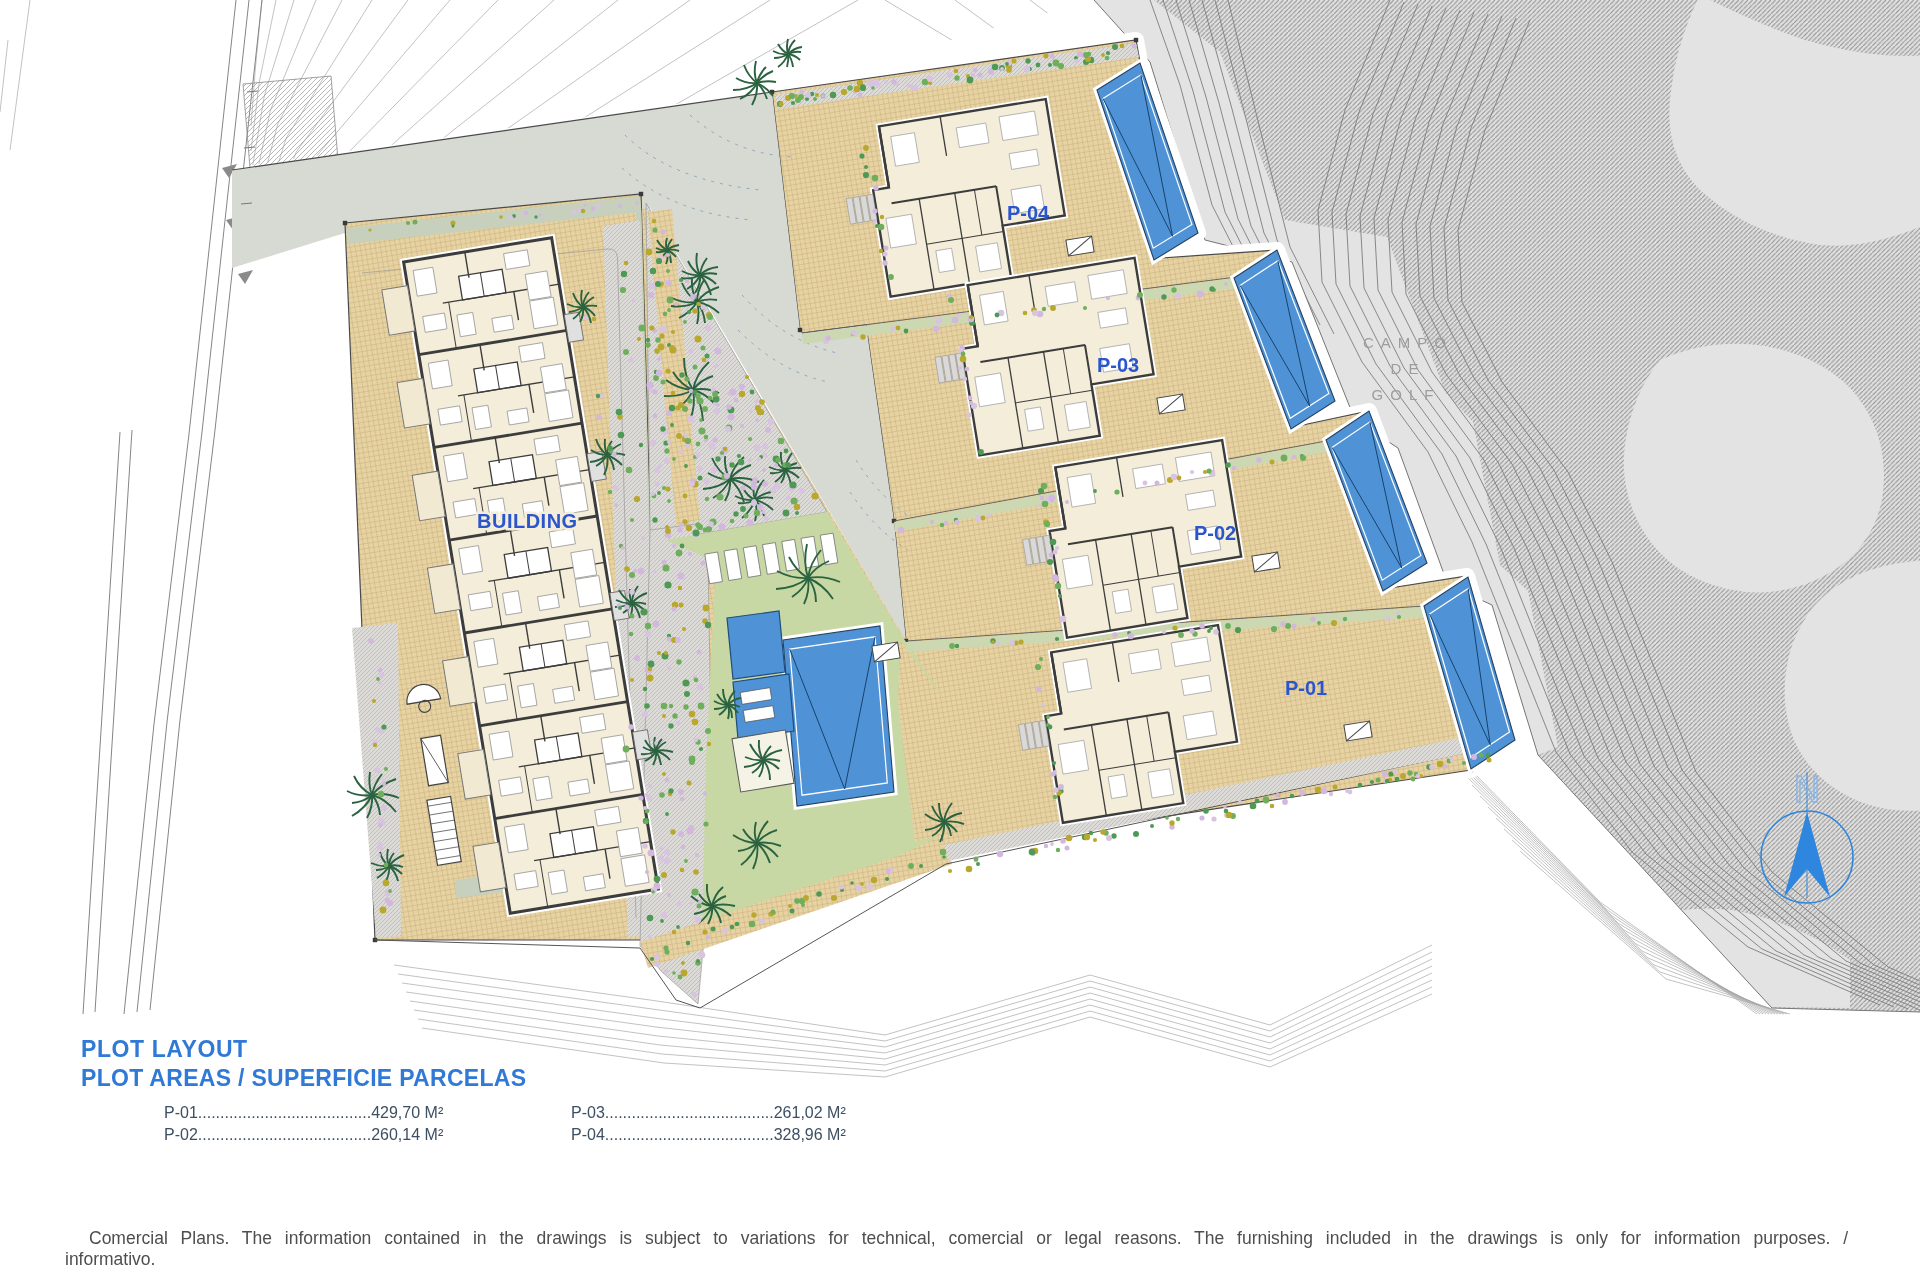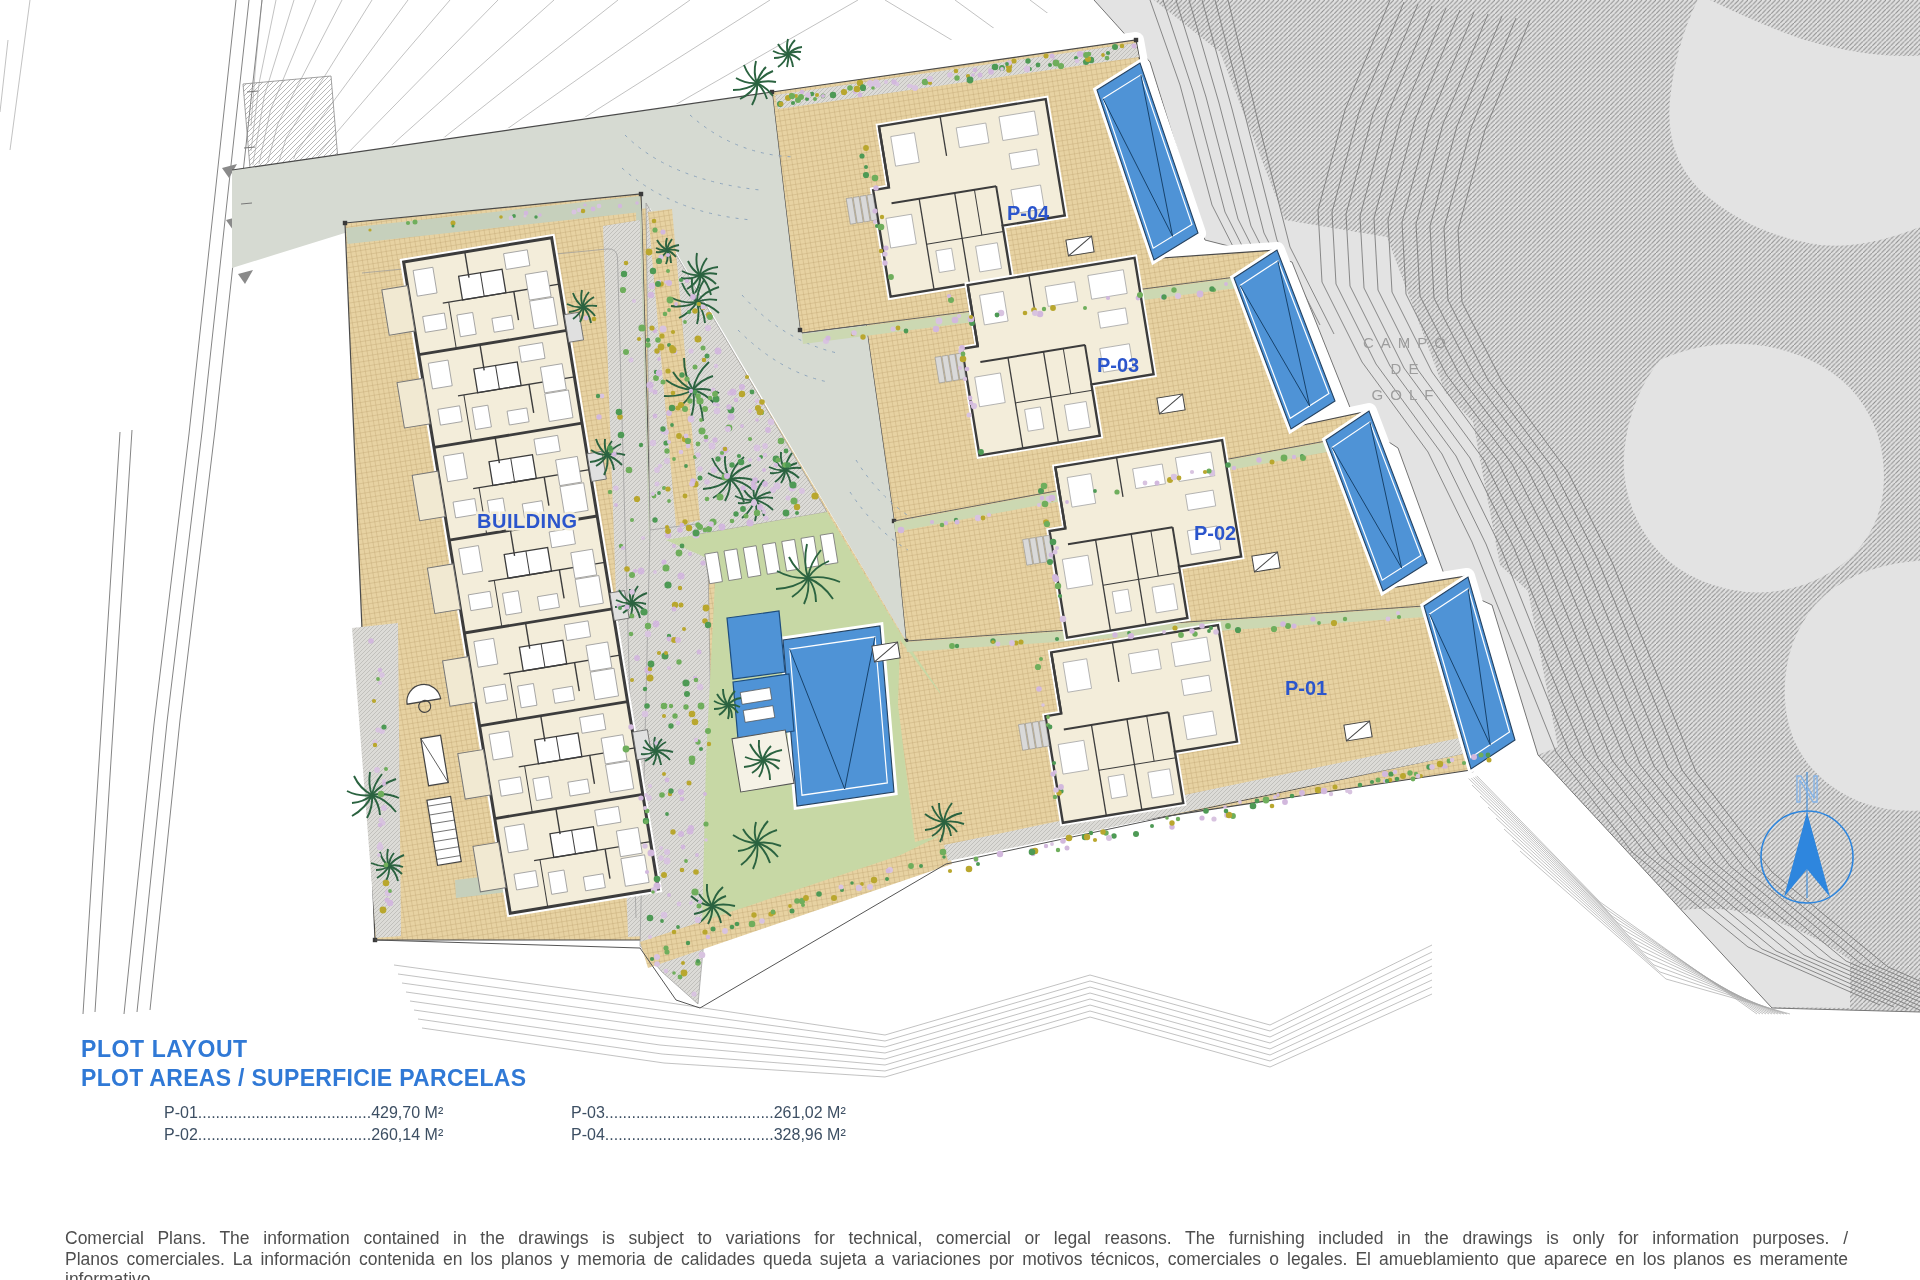--- a/index.html
+++ b/index.html
@@ -1,17 +1,17 @@
 <!DOCTYPE html>
 <html><head><meta charset="utf-8">
 <style>
 html,body{margin:0;padding:0;background:#fff;width:1920px;height:1280px;overflow:hidden}
 #disc{position:absolute;left:65px;top:1228px;width:1783px;font-family:"Liberation Sans",sans-serif;
 font-size:17.5px;line-height:20.5px;color:#4e4e4e;}
-#disc .j{text-align:justify;text-align-last:justify;}
+#disc .j{text-align:justify;text-align-last:justify;margin-left:24px;}
 </style></head>
 <body>
 <svg width="1920" height="1280" viewBox="0 0 1920 1280">
 <defs>
 <pattern id="bh" width="5" height="5" patternUnits="userSpaceOnUse" patternTransform="rotate(-9.3)">
   <rect width="5" height="5" fill="#e7d2a2"></rect>
   <path d="M0 0H5 M0 0V5" stroke="#bfa571" stroke-width="0.75" fill="none"></path>
 </pattern>
 <pattern id="gh" width="4.6" height="4.6" patternUnits="userSpaceOnUse">
   <path d="M-1 5.6 L5.6 -1" stroke="#909090" stroke-width="1.1" fill="none"></path>
@@ -1577,14 +1577,13 @@
 <g font-size="16" fill="#3d4f63">
 <text x="164" y="1118">P-01.......................................429,70 M²</text>
 <text x="164" y="1140">P-02.......................................260,14 M²</text>
 <text x="571" y="1118">P-03......................................261,02 M²</text>
 <text x="571" y="1140">P-04......................................328,96 M²</text>
 </g>
     </g>
 </svg>
 <div id="disc">
 <div class="j">Comercial Plans. The information contained in the drawings is subject to variations for technical, comercial or legal reasons. The furnishing included in the drawings is only for information purposes. /</div>
-<div class="j">Planos comerciales. La información contenida en los planos y memoria de calidades queda sujeta a variaciones por motivos técnicos, comerciales o legales. El amueblamiento que aparece en los planos es meramente</div>
 <div>informativo.</div>
 </div>
 </body></html>

